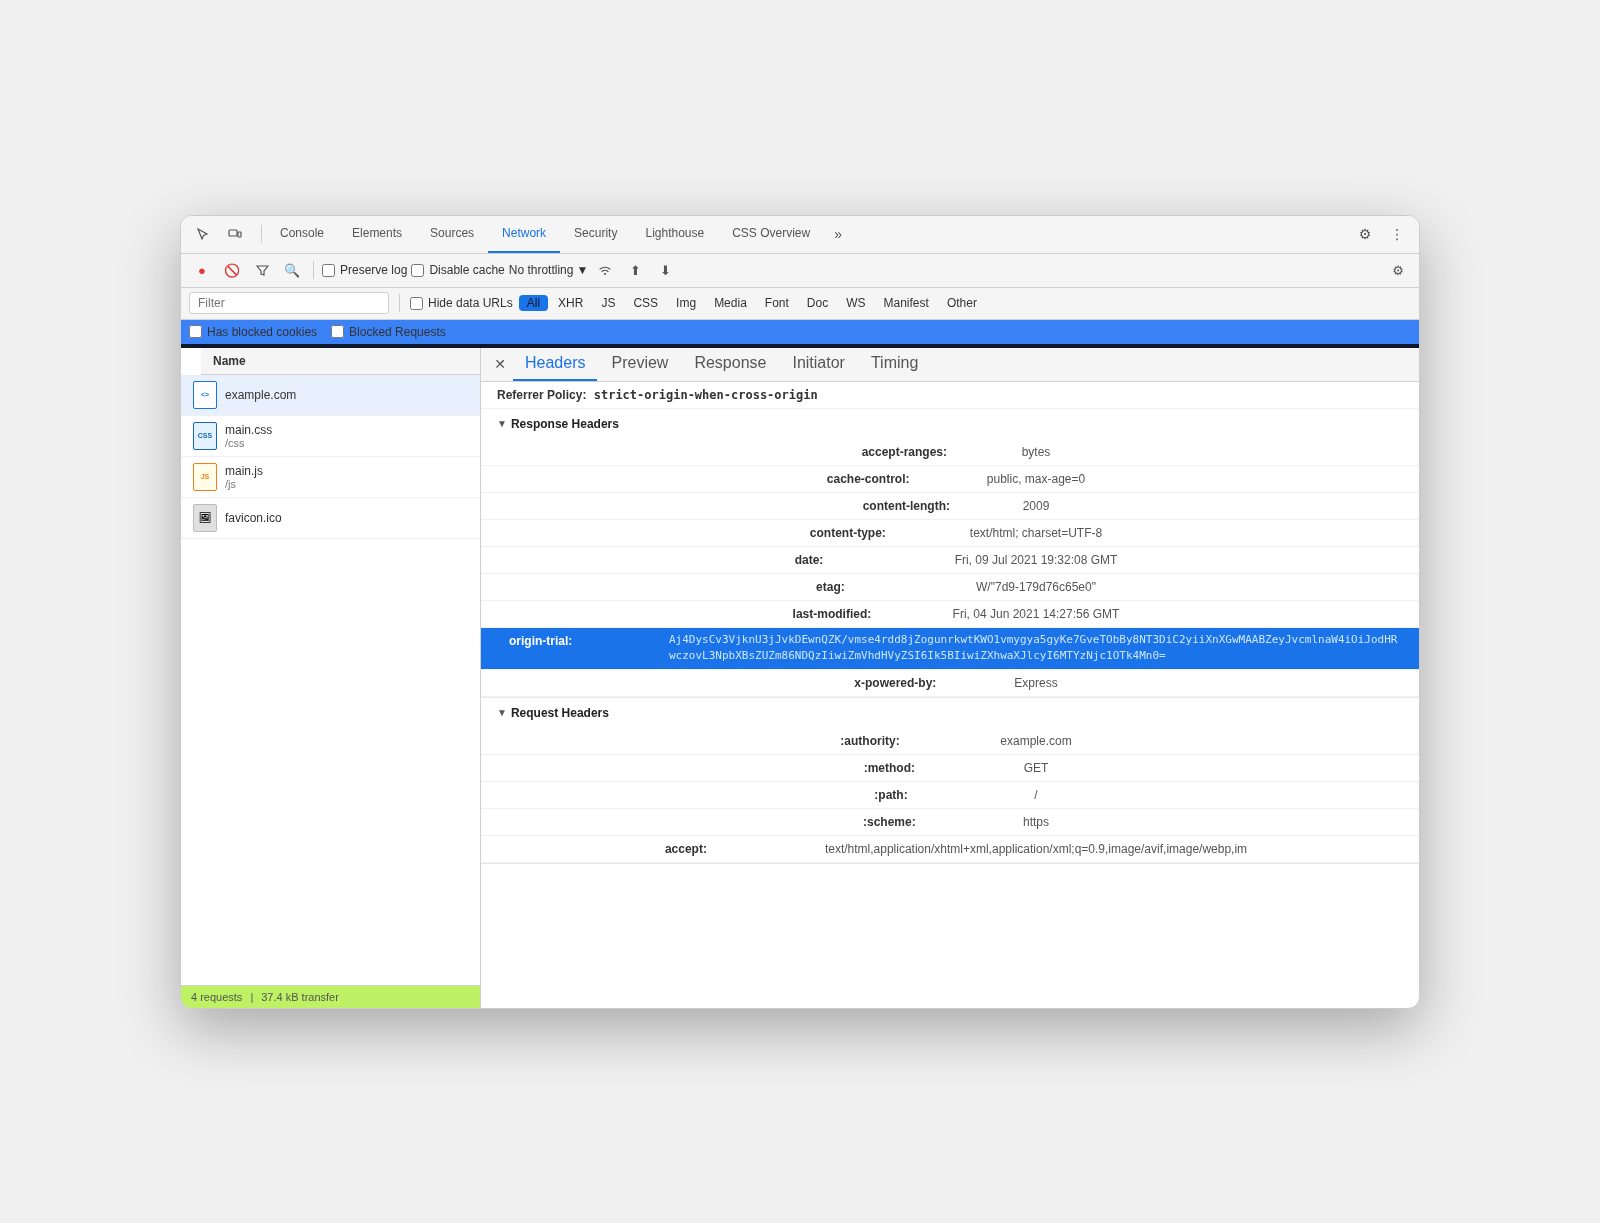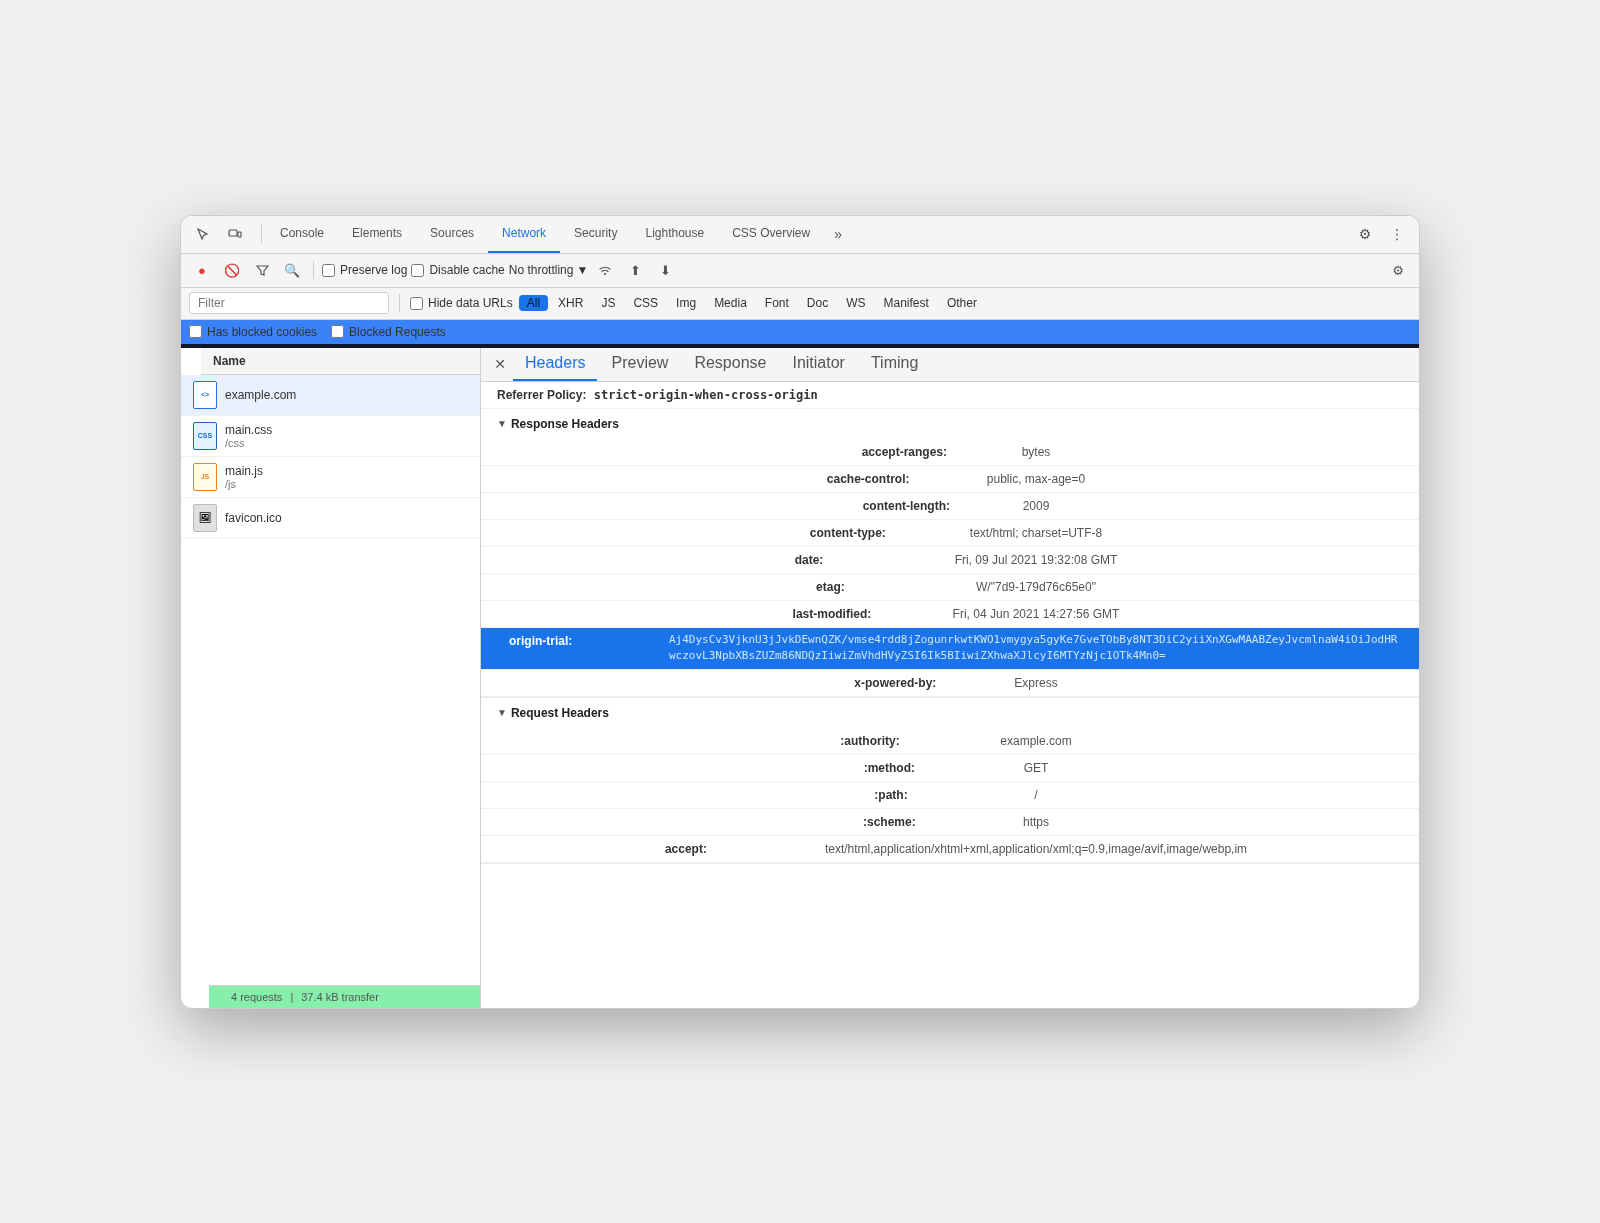--- a/index.html
+++ b/index.html
@@ -256,27 +256,26 @@
       color: #333;
       font-weight: 500;
     }
     .request-path {
       font-size: 11px;
       color: #777;
     }
     .requests-footer {
       margin-top: auto;
       border-top: 1px solid #d0d0d0;
-      background: #86efac;
-      padding: 5px 22px;
+      background: #bef264;
+      padding: 5px 10px;
       font-size: 11px;
       color: #555;
       display: flex;
       gap: 8px;
-      margin-left: 28px;
     }
     
     .headers-panel {
       flex: 1;
       overflow-y: auto;
       display: flex;
       flex-direction: column;
     }
     .panel-tabs {
       display: flex;

